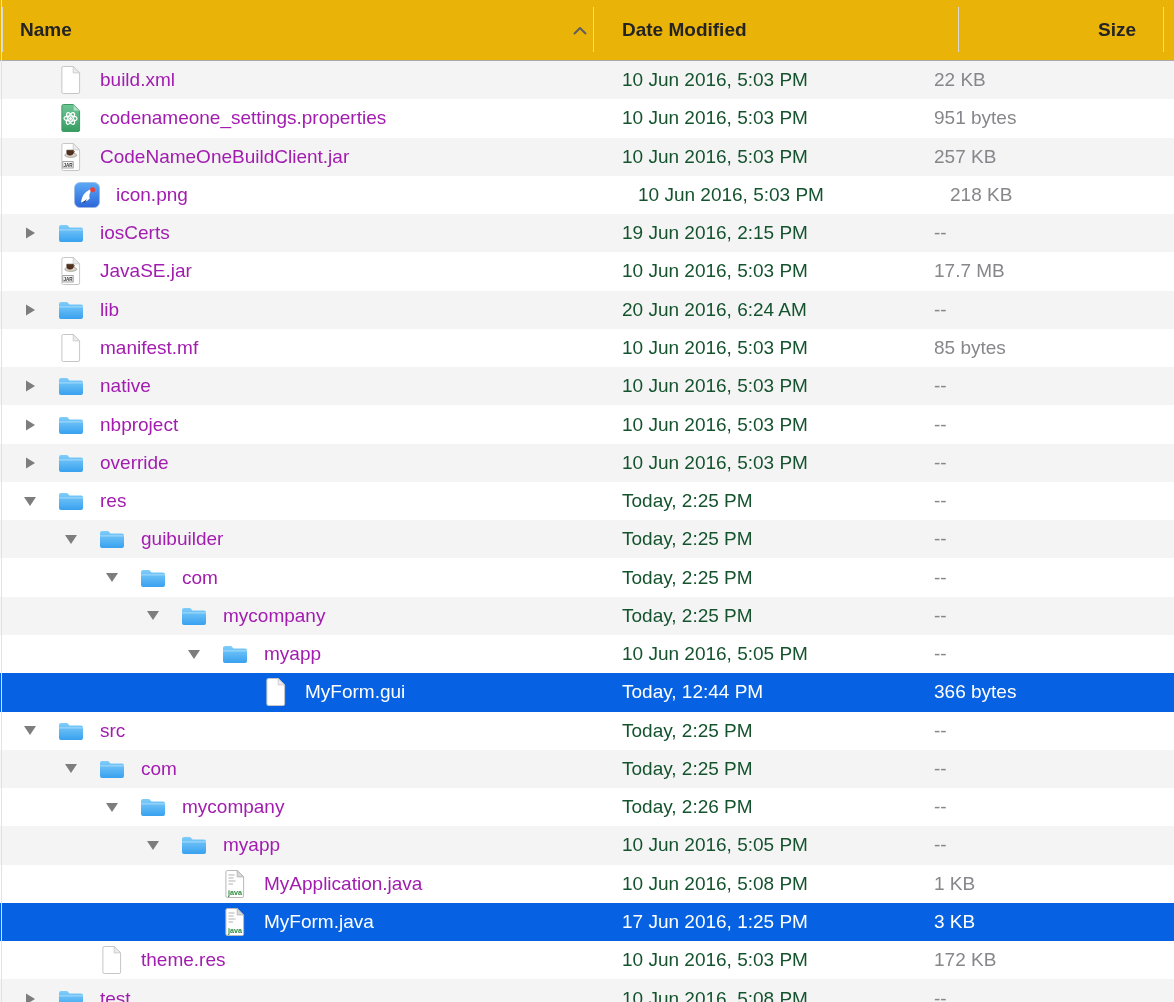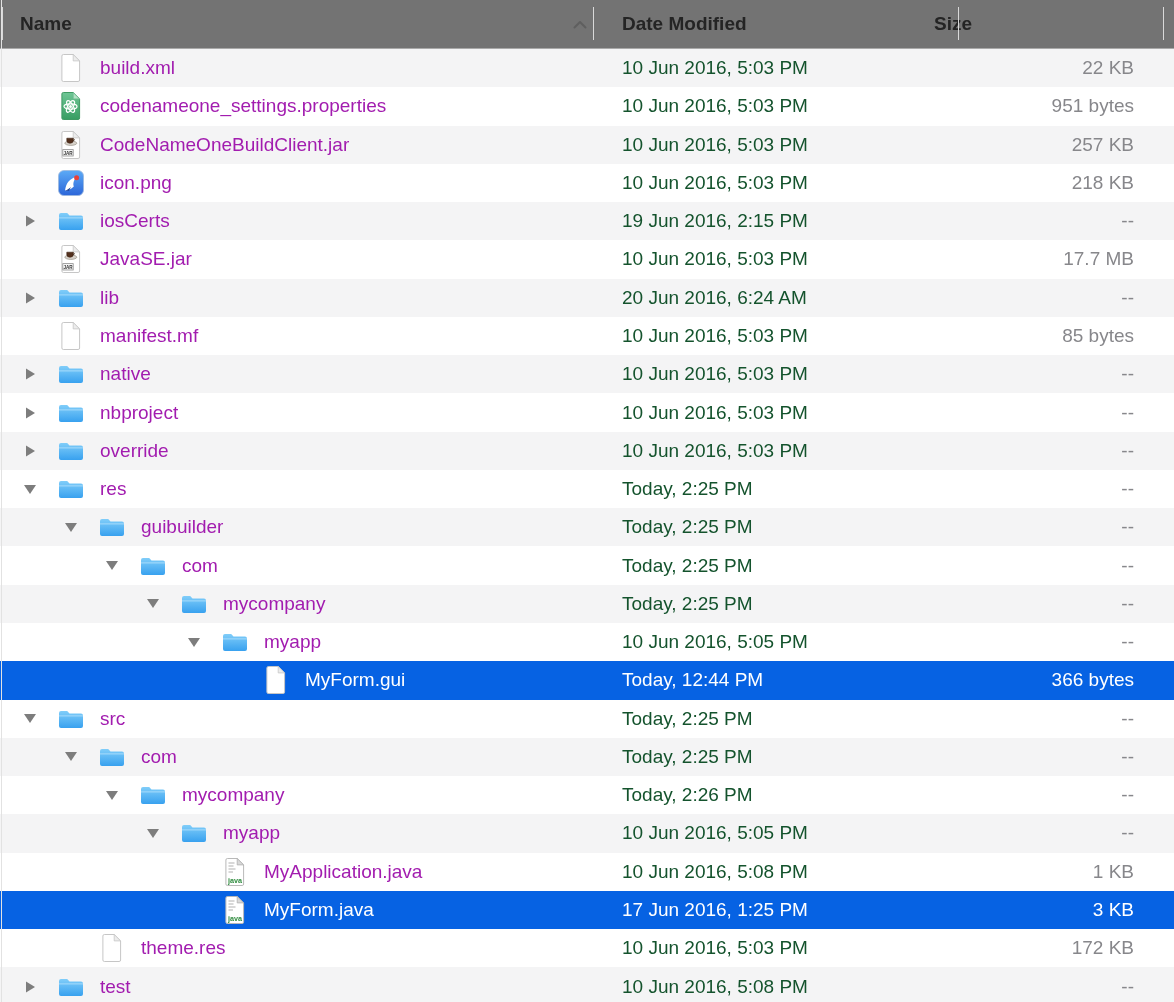--- a/index.html
+++ b/index.html
@@ -4,44 +4,44 @@
 <style>
   html,body{margin:0;padding:0;}
   body{
     width:1174px;height:1002px;overflow:hidden;background:#fff;
     font-family:"Liberation Sans","DejaVu Sans",sans-serif;
     position:relative;
   }
   .left-edge{position:absolute;left:1px;top:0;bottom:0;width:1px;background:#e2e2e2;z-index:5;}
   
   .list-header{
-    position:relative;height:49px;display:flex;align-items:center;
-    background:#737373;border-bottom:1px solid #a9a9a9;box-sizing:border-box;
+    position:relative;height:61px;display:flex;align-items:center;
+    background:#eab308;border-bottom:1px solid #a9a9a9;box-sizing:border-box;
   }
   .hcol{font-size:19px;font-weight:600;color:#242424;}
   .hdr-name{flex:0 0 622px;display:flex;align-items:center;padding-left:20px;box-sizing:border-box;}
   .hdr-name .sort{margin-left:auto;margin-right:34px;display:flex;align-items:center;}
   .hdr-date{flex:0 0 312px;}
-  .hdr-size{flex:1;padding-right:38px;}
+  .hdr-size{flex:1;text-align:right;padding-right:38px;}
   .vdiv{position:absolute;top:7px;bottom:8px;width:1px;background:#d9d9d9;}
   .vdiv.d0{left:2px;}
   .vdiv.d1{left:593px;}
   .vdiv.d2{left:958px;}
   .vdiv.d3{left:1163px;}
   
   .rows{position:relative;}
   .row{height:38.28px;display:flex;align-items:center;font-size:19px;background:#fff;}
   .row.alt{background:#f4f4f5;}
   .row.selected{background:#0662e3;}
   .cell-name{flex:0 0 622px;display:flex;align-items:center;box-sizing:border-box;overflow:hidden;white-space:nowrap;}
   .tri{flex:0 0 36px;display:flex;align-items:center;justify-content:center;}
   .icn{flex:0 0 30px;height:32px;margin-left:8px;margin-right:14px;display:flex;align-items:center;justify-content:center;}
   .fname{color:#a21caf;}
   .cell-date{flex:0 0 312px;color:#14532d;}
-  .cell-size{flex:1;text-align:right;padding-right:40px;color:#87878b;}
+  .cell-size{flex:1;text-align:left;padding-right:40px;color:#87878b;}
   .row.selected .fname,.row.selected .cell-date,.row.selected .cell-size{color:#fff;}
 </style>
 </head>
 <body>
 
 <div class="left-edge"></div>
 
 <div class="list-header">
   <div class="vdiv d0"></div>
   <div class="hcol hdr-name">
@@ -117,21 +117,21 @@
             <rect x="3.8" y="19.6" width="10.4" height="6.4" fill="#f5f5f5" stroke="#8f8f8f" stroke-width="0.8"></rect>
             <text x="9" y="24.7" font-size="4.6" font-weight="bold" fill="#333" text-anchor="middle" font-family="Liberation Sans,sans-serif">JAR</text>
           </svg>
         </span>
       <span class="fname">CodeNameOneBuildClient.jar</span>
     </div>
     <div class="cell-date">10 Jun 2016, 5:03 PM</div>
     <div class="cell-size">257 KB</div>
   </div>
     <div class="row">
-    <div class="cell-name" style="padding-left: 12px;">
+    <div class="cell-name" style="padding-left: 12px; margin-left: 16px;">
       <span class="tri"></span>
       <span class="icn">
           <svg width="28" height="28" viewBox="0 0 28 28">
             <defs>
               <linearGradient id="png" x1="0" y1="0" x2="0" y2="1">
                 <stop offset="0" stop-color="#5caaf6"></stop>
                 <stop offset="1" stop-color="#2c66d9"></stop>
               </linearGradient>
             </defs>
             <rect x="1.5" y="1.5" width="25" height="25" rx="5.5" fill="url(#png)" stroke="#9db9dd" stroke-width="0.8"></rect>

